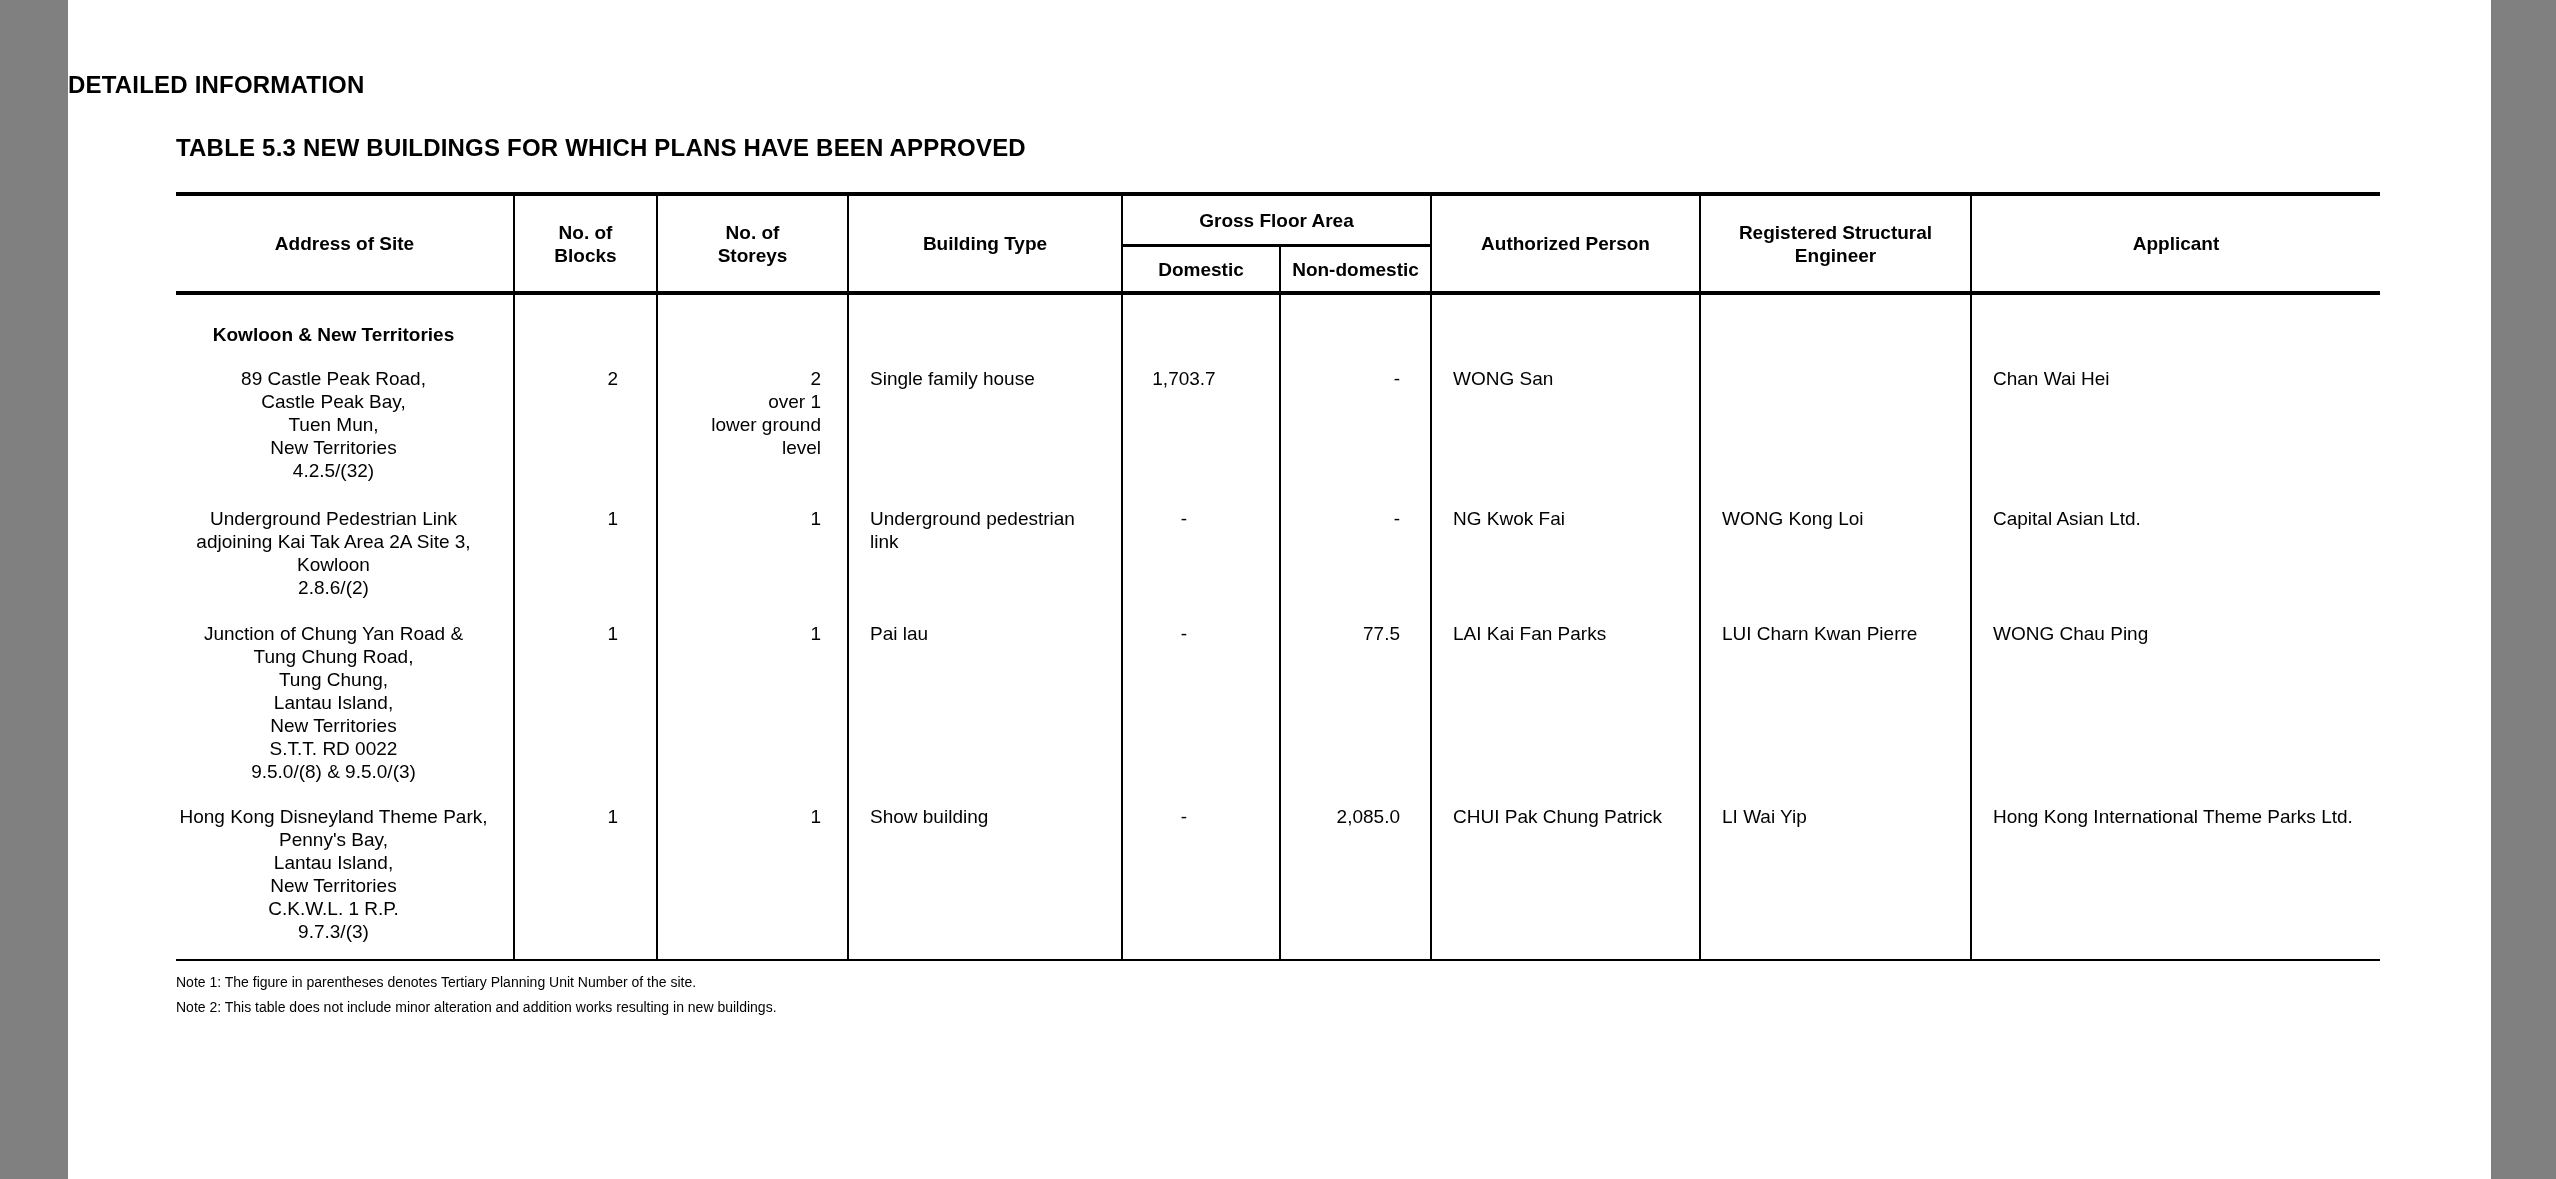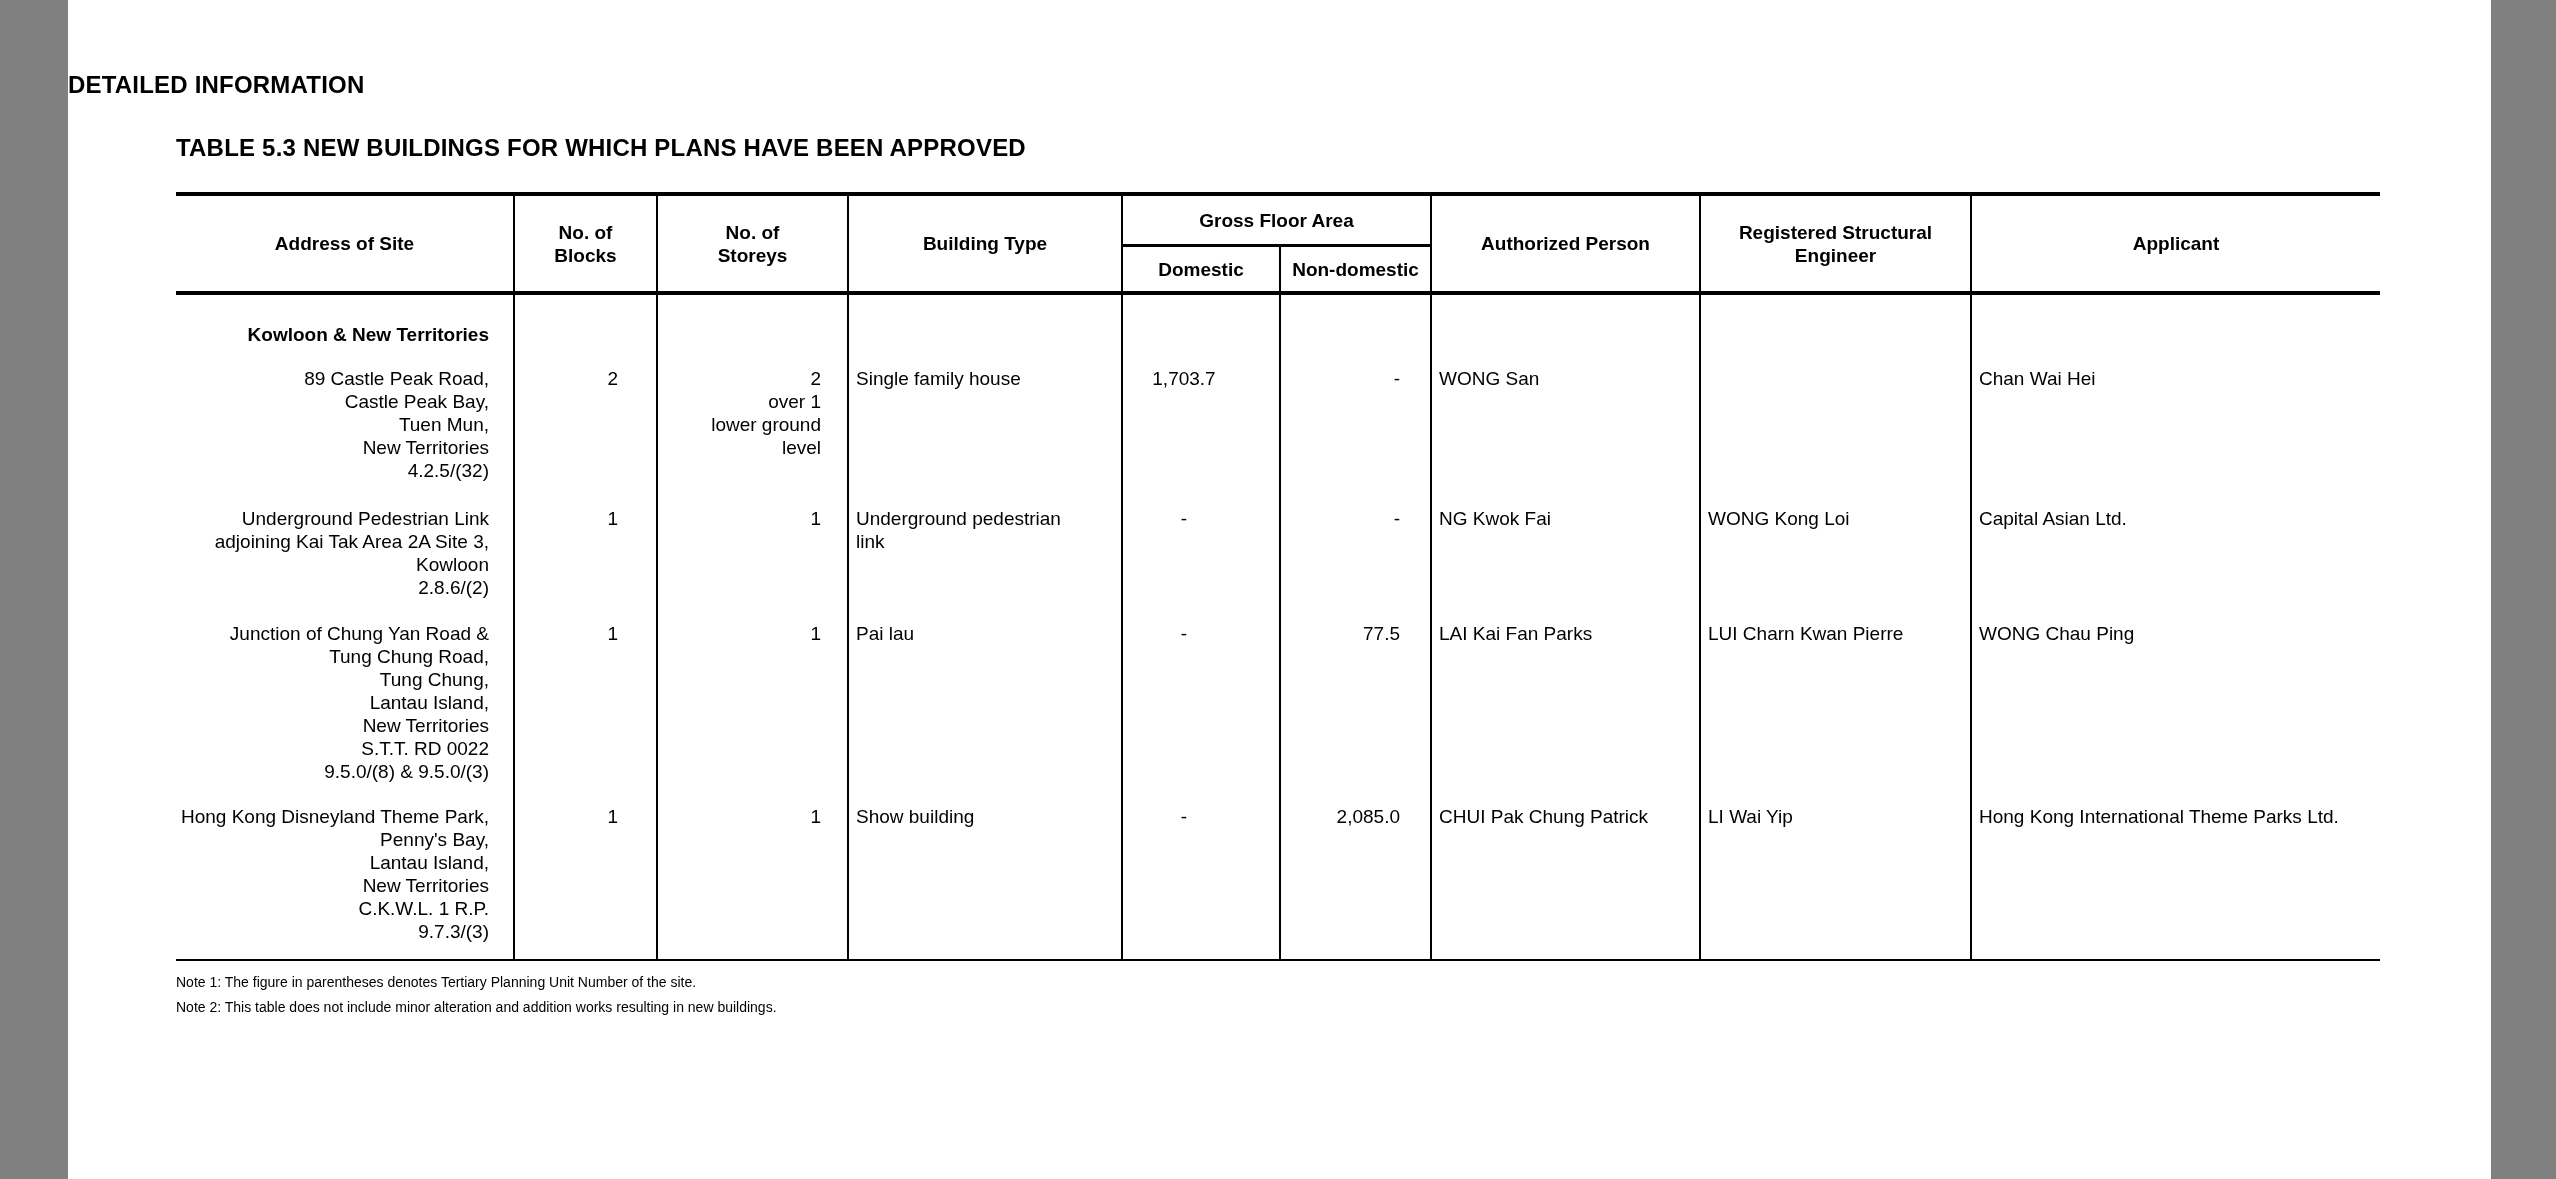--- a/index.html
+++ b/index.html
@@ -53,24 +53,24 @@
     font-size: 19px;
     line-height: 23px;
     vertical-align: top;
     white-space: pre-line;
     padding: 0;
   }
   .bl { border-left: 2px solid #000; }
   .hdr-bottom { border-bottom: 4px solid #000; }
   .gfa-cell { border-bottom: 3px solid #000; height: 48px; }
   .subhdr-row th { height: 44px; }
-  td.address { text-align: right; padding-left: 2px; padding-right: 24px; }
+  td.address { text-align: center; padding-left: 2px; padding-right: 24px; }
   td.num-blocks { text-align: right; padding-right: 38px; }
   td.num-storeys { text-align: right; padding-right: 26px; }
-  td.txt { text-align: left; padding-left: 7px; padding-right: 6px; }
+  td.txt { text-align: left; padding-left: 21px; padding-right: 6px; }
   td.num-dom { text-align: center; padding-right: 34px; }
   td.num-nondom { text-align: right; padding-right: 30px; }
   tr.section-row { height: 74px; }
   tr.section-row td.address { font-weight: bold; padding-top: 28px; }
   .notes {
     position: absolute;
     left: 108px; top: 970px;
     font-size: 14px; line-height: 25px;
   }
 </style>

